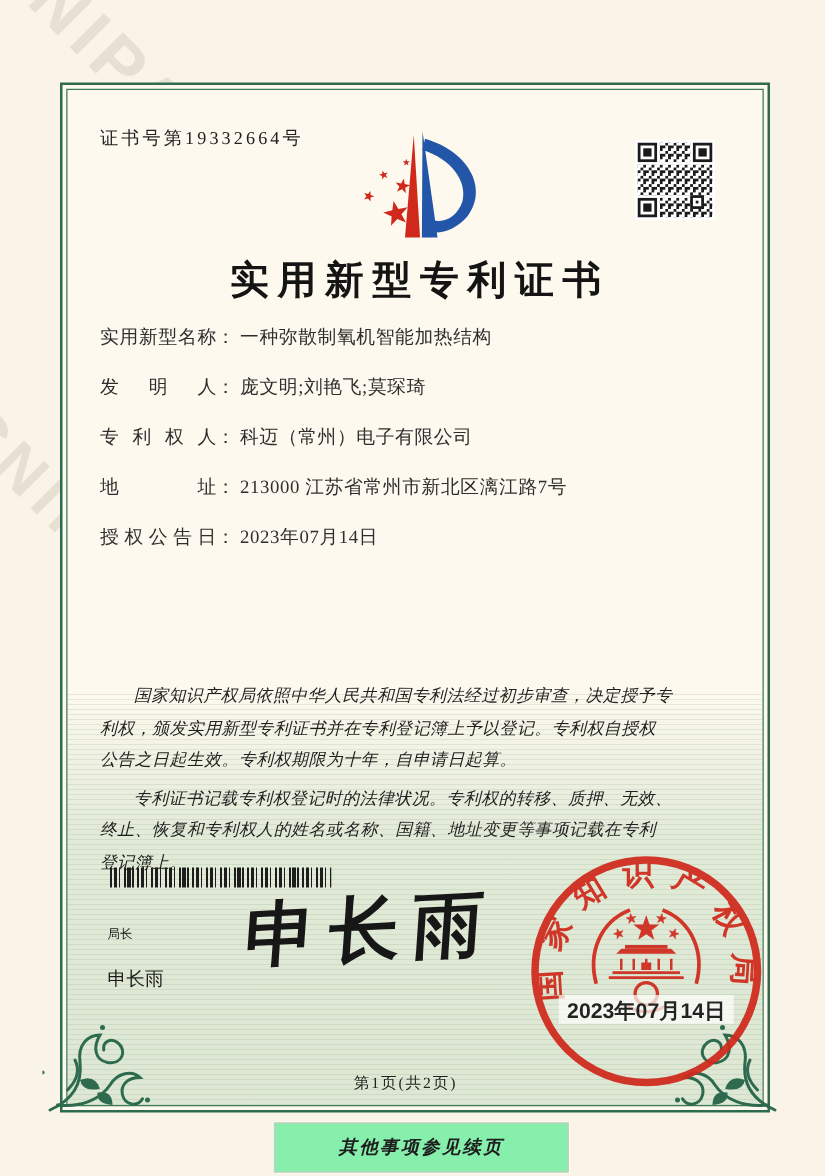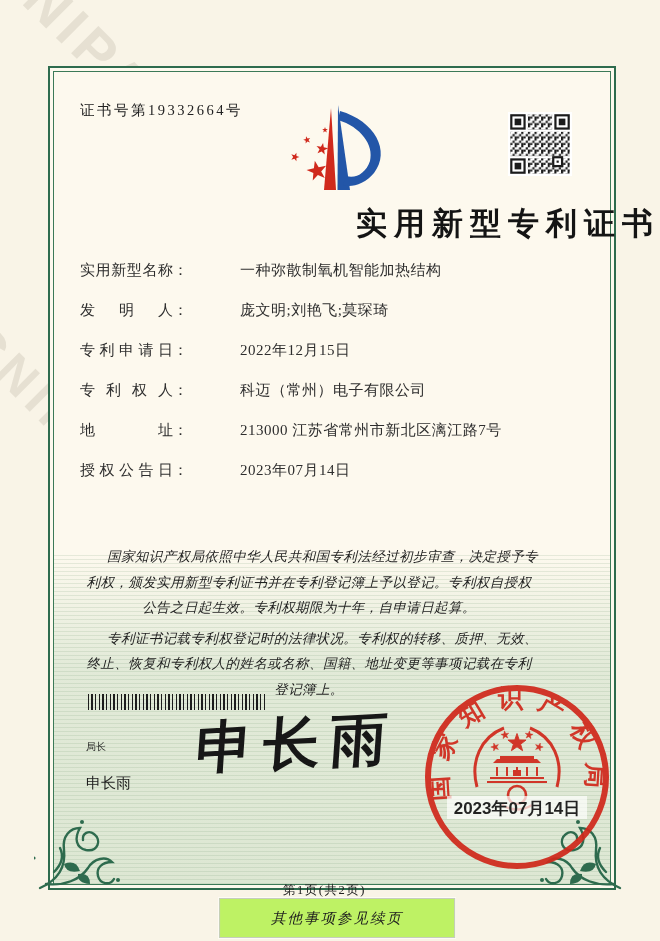--- a/index.html
+++ b/index.html
@@ -22,34 +22,34 @@
   .bg-green{position:absolute;left:4px;right:4px;bottom:4px;height:330px;
     background:
       repeating-linear-gradient(0deg, rgba(110,150,110,0.16) 0 1px, rgba(0,0,0,0) 1px 4px),
       linear-gradient(to bottom, rgba(223,232,214,0) 0%, rgba(221,231,212,0.85) 35%, #dde7d3 100%);}
 
   .cert-no{position:absolute;left:80px;top:101px;font-size:14.5px;color:#222;letter-spacing:2.5px;}
 
   .logo{position:absolute;left:277px;top:103px;width:116px;height:94px;}
   .qr{position:absolute;left:508px;top:112px;width:64px;height:64px;}
 
-  .title{position:absolute;left:12px;right:0;top:203px;text-align:right;
+  .title{position:absolute;left:12px;right:0;top:203px;text-align:center;
          font-size:31px;font-weight:700;color:#141414;letter-spacing:7px;}
 
   .fields{position:absolute;left:80px;top:258px;width:472px;font-size:15px;color:#2e2e2e;}
   .frow{height:40px;line-height:25px;position:relative;}
   .flabel{display:inline-block;width:93px;text-align:justify;text-align-last:justify;vertical-align:top;}
   .fcolon{display:inline-block;margin-right:4px;}
-  .fvalue{letter-spacing:0.5px;margin-left:48px;}
+  .fvalue{letter-spacing:0.5px;}
   .grant2{position:absolute;left:246px;top:0;}
   .grant2 .flabel{width:95px;}
 
   .paras{position:absolute;left:80px;top:544px;width:458px;font-size:13.5px;line-height:25.5px;
          color:#1f1f1f;font-style:italic;letter-spacing:0.4px;}
-  .paras p{margin:0 0 5px 0;text-indent:2em;text-align:center;}
+  .paras p{margin:0 0 5px 0;text-indent:2em;}
 
   .barcode{position:absolute;left:88px;top:694px;width:177px;height:16px;
     background:repeating-linear-gradient(90deg,
       #1d1d1d 0 1.5px, rgba(0,0,0,0) 1.5px 3px,
       #1d1d1d 3px 5.5px, rgba(0,0,0,0) 5.5px 7px,
       #1d1d1d 7px 8px,  rgba(0,0,0,0) 8px 11px);}
 
   .sig-title{position:absolute;left:86px;top:740px;font-family:"Liberation Sans",sans-serif;
              font-size:10px;color:#1c1c1c;}
   .sig-name{position:absolute;left:86px;top:774px;font-family:"Liberation Sans",sans-serif;
@@ -58,26 +58,26 @@
               letter-spacing:10px;transform:rotate(-3deg) skewX(-7deg);font-weight:600;}
 
   .seal{position:absolute;left:421px;top:681px;width:192px;height:192px;}
   .seal text{font-family:"Liberation Sans",sans-serif;}
 
   .flourish{position:absolute;width:110px;height:130px;}
   .flo-left{left:34px;top:764px;}
   .flo-right{left:516px;top:764px;transform:scaleX(-1);}
 
   .page-info{position:absolute;left:0;right:11px;top:858px;text-align:center;
-             font-size:12.5px;color:#222;letter-spacing:1.5px;margin-top:24px;}
+             font-size:12.5px;color:#222;letter-spacing:1.5px;}
 
   .footer-tab{position:absolute;left:50%;top:898px;transform:translateX(-47%);
               width:234px;height:38px;line-height:38px;text-align:center;
-              background:#bef264;border:1px solid #c6cdbd;box-shadow:0 0 0 1px rgba(255,255,255,0.6);
-              font-size:14.5px;font-style:italic;color:#1e1e1e;letter-spacing:2px;}
+              background:#86efac;border:1px solid #c6cdbd;box-shadow:0 0 0 1px rgba(255,255,255,0.6);
+              font-size:14.5px;font-style:italic;color:#1e1e1e;letter-spacing:2px;font-weight:bold;}
 </style>
 </head>
 <body>
 
 <div class="page">
 
   <span class="wm wm1">CNIPA</span>
   <span class="wm wm2">CNIPA</span>
   <span class="wm wm3">CNIPA</span>
   <span class="wm wm4">CNIPA</span>
@@ -142,23 +142,20 @@
   </svg>
 
   <div class="title">实用新型专利证书</div>
 
   <div class="fields">
     <div class="frow">
       <span class="flabel">实用新型名称</span><span class="fcolon">：</span><span class="fvalue">一种弥散制氧机智能加热结构</span>
     </div>
     <div class="frow">
       <span class="flabel">发明人</span><span class="fcolon">：</span><span class="fvalue">庞文明;刘艳飞;莫琛琦</span>
-    </div>
-    <div class="frow">
-      <span class="flabel">专利申请日</span><span class="fcolon">：</span><span class="fvalue">2022年12月15日</span>
     </div>
     <div class="frow">
       <span class="flabel">专利权人</span><span class="fcolon">：</span><span class="fvalue">科迈（常州）电子有限公司</span>
     </div>
     <div class="frow">
       <span class="flabel">地址</span><span class="fcolon">：</span><span class="fvalue">213000 江苏省常州市新北区漓江路7号</span>
     </div>
     <div class="frow">
       <span>
         <span class="flabel">授权公告日</span><span class="fcolon">：</span><span class="fvalue">2023年07月14日</span>

